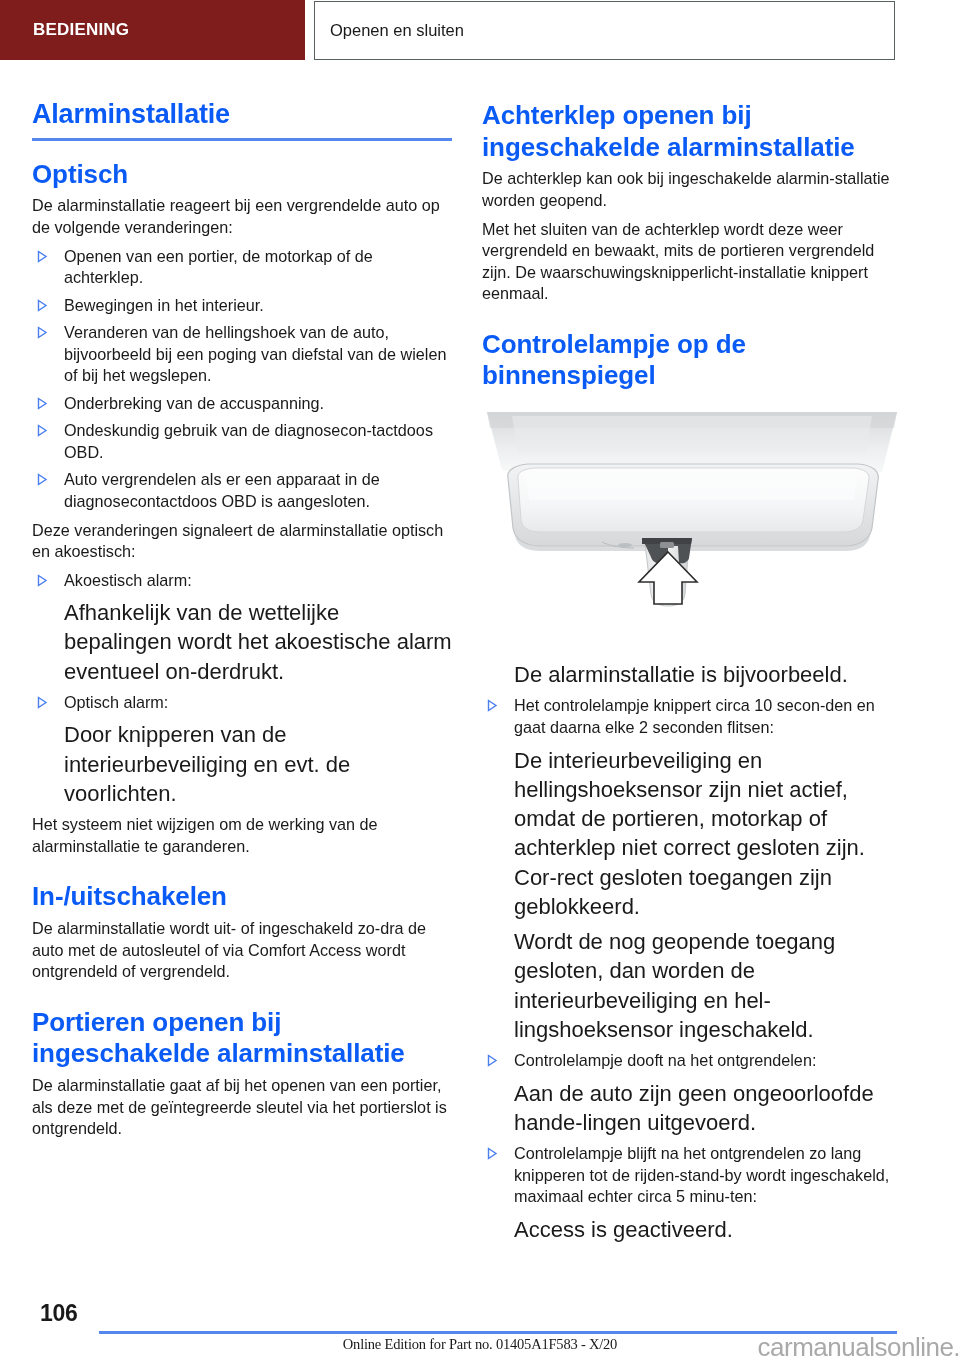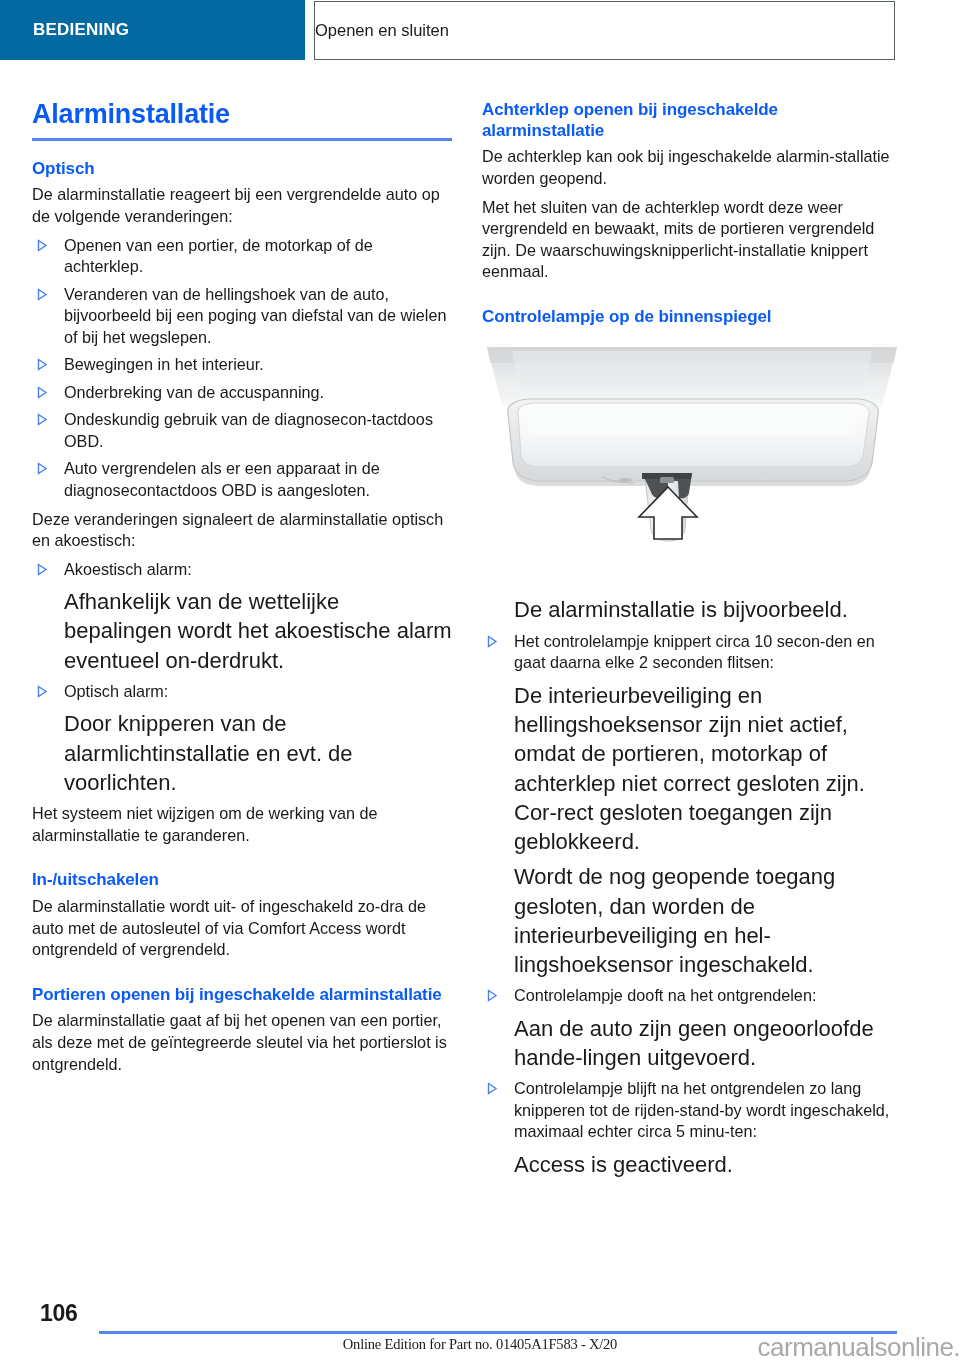--- a/index.html
+++ b/index.html
@@ -21,21 +21,21 @@
     position: absolute;
     top: 0; left: 0;
     width: 960px;
     height: 64px;
   }
   .header-tab {
     position: absolute;
     left: 0; top: 0;
     width: 305px;
     height: 60px;
-    background: #0369a1;
+    background: #7f1d1d;
     display: flex;
     align-items: center;
   }
   .header-tab-label {
     color: #ffffff;
     font-size: 17px;
     font-weight: bold;
     letter-spacing: 0.2px;
     margin-left: 33px;
   }
@@ -46,20 +46,21 @@
     height: 59px;
     border: 1.5px solid #55605f;
     background: #ffffff;
     box-sizing: border-box;
     display: flex;
     align-items: center;
   }
   .header-box-label {
     font-size: 16.5px;
     color: #1a1a1a;
+    margin-left: 15px;
   }
 
   
   .content {
     position: absolute;
     top: 100px;
     left: 0;
     width: 960px;
   }
   .col {
@@ -79,21 +80,21 @@
     line-height: 1.1;
     letter-spacing: -0.2px;
   }
   .title-rule {
     height: 3px;
     background: #5588EE;
     margin: 8px 0 18px 0;
     width: 420px;
   }
   h2.sub {
-    font-size: 17px;
+    font-size: 26px;
     font-weight: bold;
     color: #0A5BF5;
     margin: 0 0 5px 0;
     line-height: 1.22;
     letter-spacing: -0.1px;
   }
   h2.sub.spaced { margin-top: 24px; }
   p.body {
     font-size: 16.2px;
     line-height: 1.33;
@@ -208,32 +209,32 @@
       <li>
         <svg class="tri-svg" width="11" height="13" viewBox="0 0 11 13">
             <path d="M1.5 1.5 L9 6.5 L1.5 11.5 Z" fill="none" stroke="#4a7ff0" stroke-width="1.4"></path>
           </svg>
         <span>Openen van een portier, de motorkap of de achterklep.</span>
       </li>
       <li>
         <svg class="tri-svg" width="11" height="13" viewBox="0 0 11 13">
             <path d="M1.5 1.5 L9 6.5 L1.5 11.5 Z" fill="none" stroke="#4a7ff0" stroke-width="1.4"></path>
           </svg>
+        <span>Bewegingen in het interieur.</span>
+      </li>
+      <li>
+        <svg class="tri-svg" width="11" height="13" viewBox="0 0 11 13">
+            <path d="M1.5 1.5 L9 6.5 L1.5 11.5 Z" fill="none" stroke="#4a7ff0" stroke-width="1.4"></path>
+          </svg>
         <span>Veranderen van de hellingshoek van de auto, bijvoorbeeld bij een poging van diefstal van de wielen of bij het wegslepen.</span>
       </li>
       <li>
         <svg class="tri-svg" width="11" height="13" viewBox="0 0 11 13">
             <path d="M1.5 1.5 L9 6.5 L1.5 11.5 Z" fill="none" stroke="#4a7ff0" stroke-width="1.4"></path>
           </svg>
-        <span>Bewegingen in het interieur.</span>
-      </li>
-      <li>
-        <svg class="tri-svg" width="11" height="13" viewBox="0 0 11 13">
-            <path d="M1.5 1.5 L9 6.5 L1.5 11.5 Z" fill="none" stroke="#4a7ff0" stroke-width="1.4"></path>
-          </svg>
         <span>Onderbreking van de accuspanning.</span>
       </li>
       <li>
         <svg class="tri-svg" width="11" height="13" viewBox="0 0 11 13">
             <path d="M1.5 1.5 L9 6.5 L1.5 11.5 Z" fill="none" stroke="#4a7ff0" stroke-width="1.4"></path>
           </svg>
         <span>Ondeskundig gebruik van de diagnosecon-tactdoos OBD.</span>
       </li>
       <li>
         <svg class="tri-svg" width="11" height="13" viewBox="0 0 11 13">
@@ -256,21 +257,21 @@
     <p class="cont">Afhankelijk van de wettelijke bepalingen wordt het akoestische alarm eventueel on-derdrukt.</p>
 
     <ul class="bullets">
       <li>
         <svg class="tri-svg" width="11" height="13" viewBox="0 0 11 13">
             <path d="M1.5 1.5 L9 6.5 L1.5 11.5 Z" fill="none" stroke="#4a7ff0" stroke-width="1.4"></path>
           </svg>
         <span>Optisch alarm:</span>
       </li>
     </ul>
-    <p class="cont">Door knipperen van de alarmlichtinstallatie en evt. de voorlichten.</p>
+    <p class="cont">Door knipperen van de interieurbeveiliging en evt. de voorlichten.</p>
 
     <p class="body">Het systeem niet wijzigen om de werking van de alarminstallatie te garanderen.</p>
 
     <h2 class="sub spaced">In-/uitschakelen</h2>
     <p class="body">De alarminstallatie wordt uit- of ingeschakeld zo-dra de auto met de autosleutel of via Comfort Access wordt ontgrendeld of vergrendeld.</p>
 
     <h2 class="sub spaced">Portieren openen bij ingeschakelde alarminstallatie</h2>
     <p class="body">De alarminstallatie gaat af bij het openen van een portier, als deze met de geïntegreerde sleutel via het portierslot is ontgrendeld.</p>
 
   </div>

